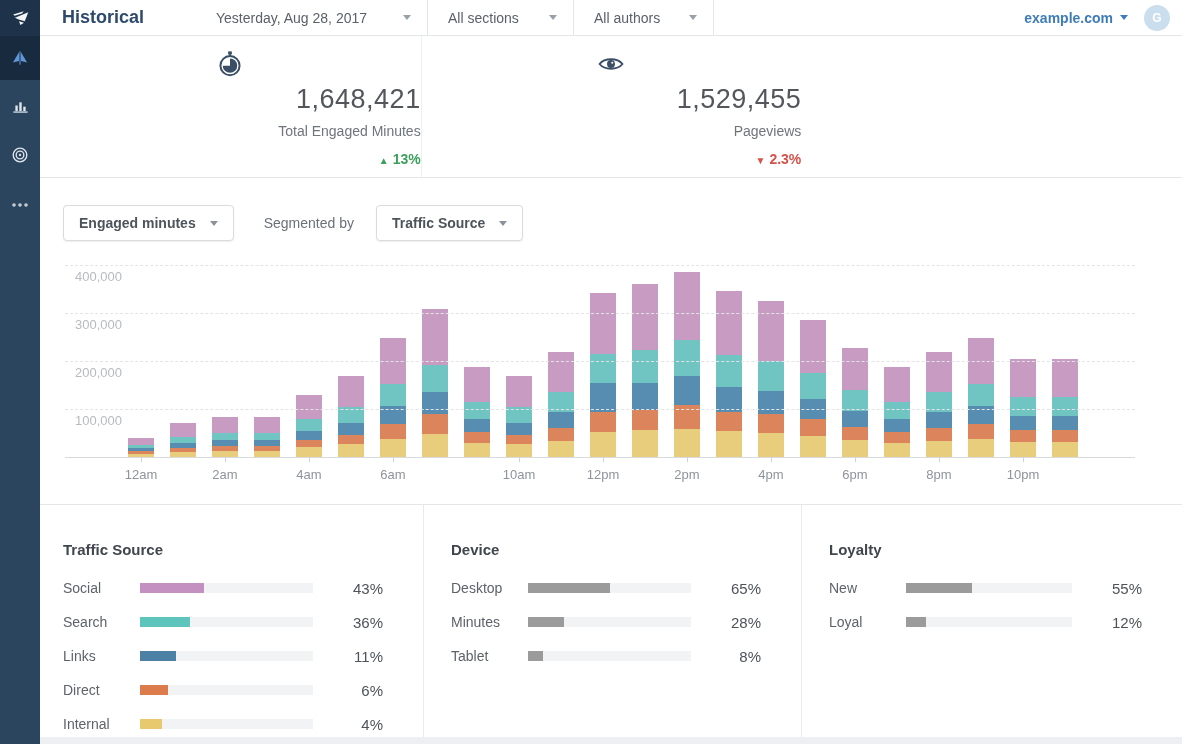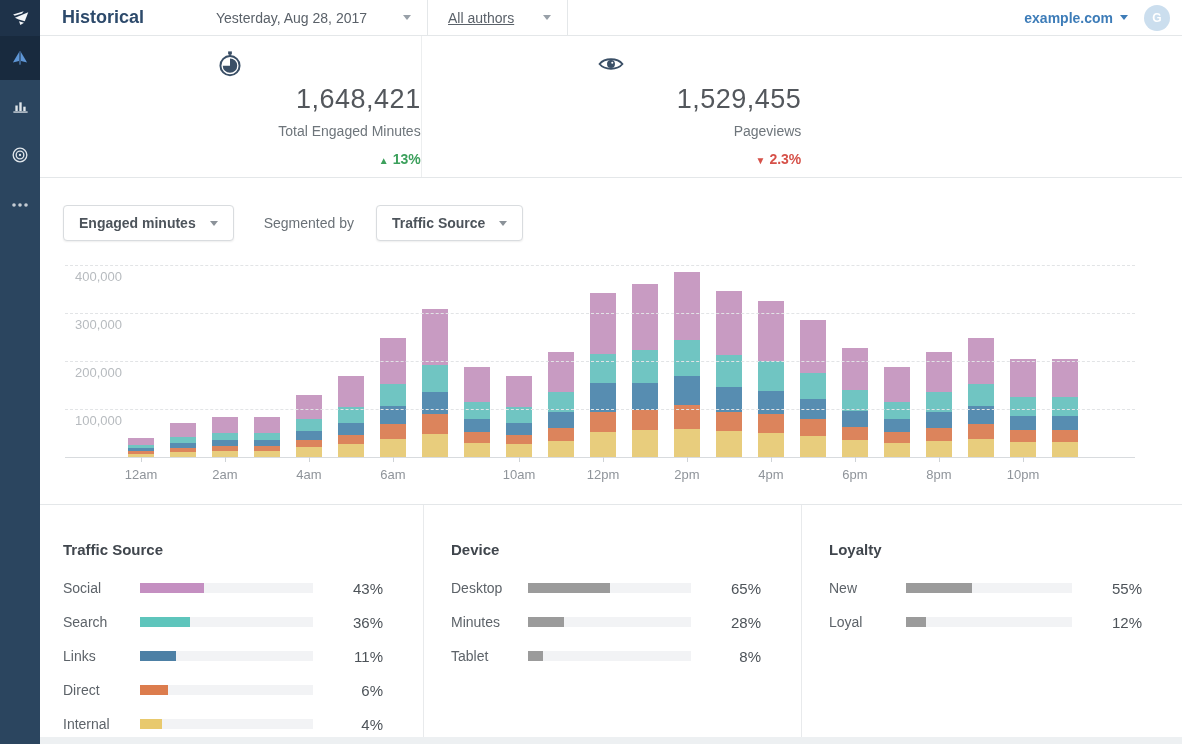--- a/index.html
+++ b/index.html
@@ -15,21 +15,21 @@
 
   
   .content { flex:1; display:flex; flex-direction:column; background:#fff; }
 
   
   .topbar { height:36px; border-bottom:1px solid #e4e7e9; display:flex; align-items:center; flex-shrink:0; }
   .page-title { font-size:18px; font-weight:bold; color:#2d4a6b; padding:0 52px 0 22px; }
   .filter { height:36px; display:flex; align-items:center; justify-content:space-between; border-right:1px solid #e4e7e9; padding:0 16px 0 20px; font-size:14px; color:#5a6169; cursor:pointer; }
   .filter.f-date { width:232px; }
   .filter.f-sections { width:146px; }
-  .filter.f-authors { width:140px;text-decoration:underline; }
+  .filter.f-authors { width:140px; }
   .caret { width:0; height:0; border-left:4.5px solid transparent; border-right:4.5px solid transparent; border-top:5.5px solid #98a0a8; display:inline-block; }
   .site-select { margin-left:auto; display:flex; align-items:center; gap:7px; color:#3d7cb8; font-weight:bold; font-size:14px; cursor:pointer; }
   .site-select .caret { border-top-color:#3d7cb8; }
   .avatar { width:26px; height:26px; border-radius:50%; background:#cbdeee; color:#fff; font-size:12px; font-weight:bold; display:flex; align-items:center; justify-content:center; margin:0 12px 0 16px; cursor:pointer; }
 
   
   .stats { height:142px; display:grid; grid-template-columns:1fr 1fr 1fr; border-bottom:1px solid #e4e7e9; flex-shrink:0; }
   .stat { text-align:right; padding-top:14px; }
   .stat + .stat { border-left:1px solid #eceeef; }
   .stat-icon { height:30px; }
@@ -124,20 +124,24 @@
   </aside>
 
   <div class="content">
 
     <header class="topbar">
       <div class="page-title">Historical</div>
       <div class="filter f-date">
         <span>Yesterday, Aug 28, 2017</span>
         <span class="caret"></span>
       </div>
+      <div class="filter f-sections">
+        <span>All sections</span>
+        <span class="caret"></span>
+      </div>
       <div class="filter f-authors">
         <span>All authors</span>
         <span class="caret"></span>
       </div>
       <div class="site-select">
         <span>example.com</span>
         <span class="caret"></span>
       </div>
       <div class="avatar">G</div>
     </header>

